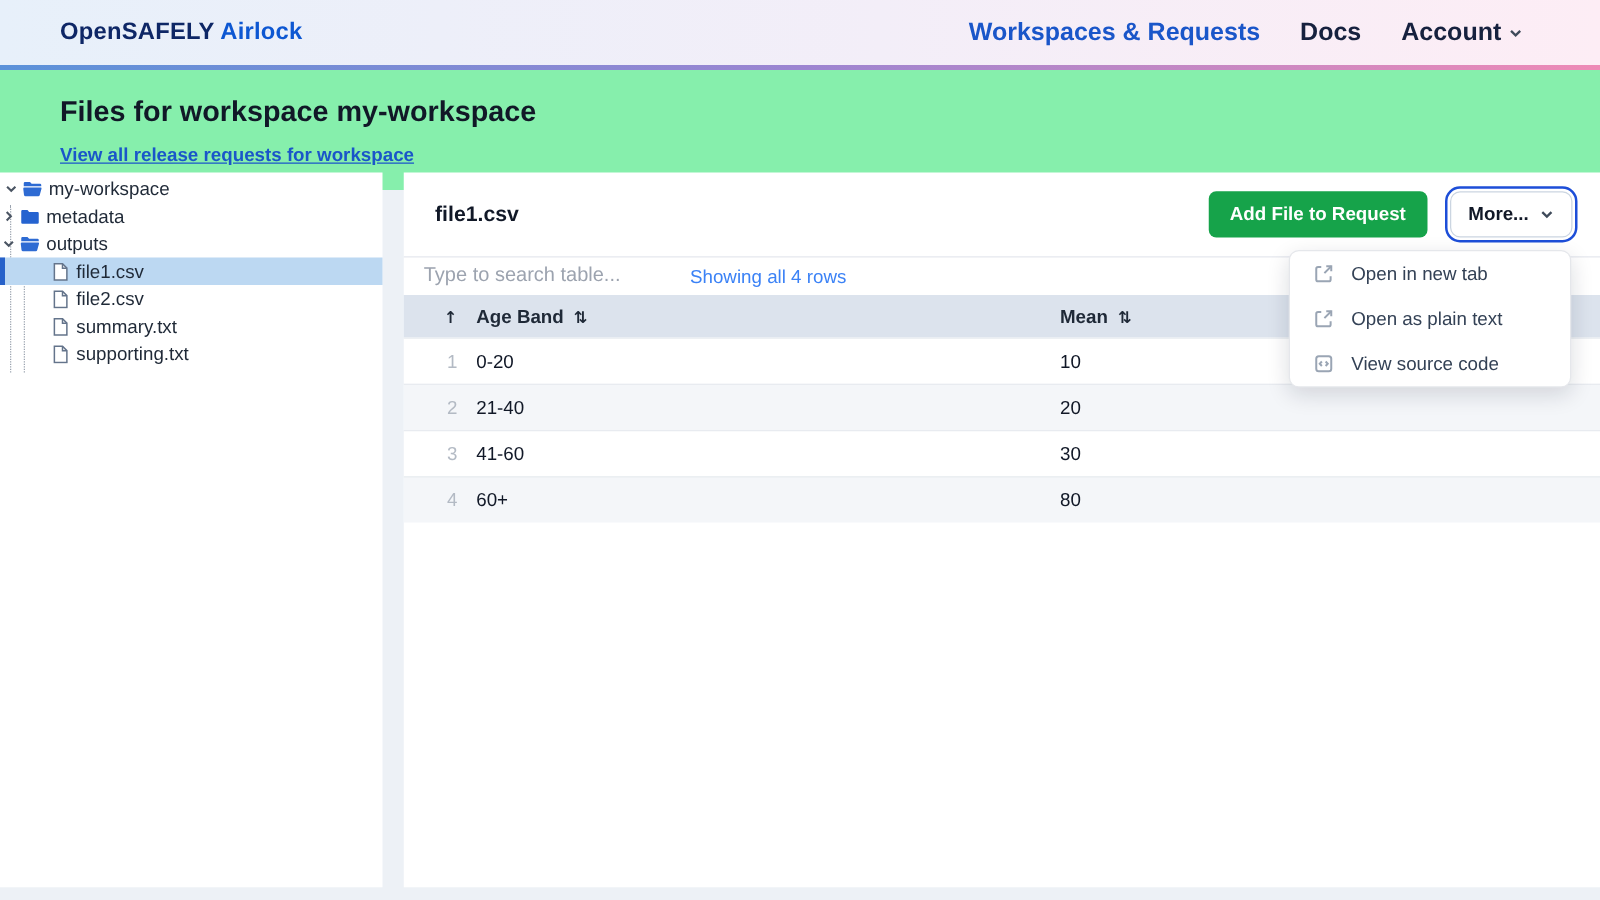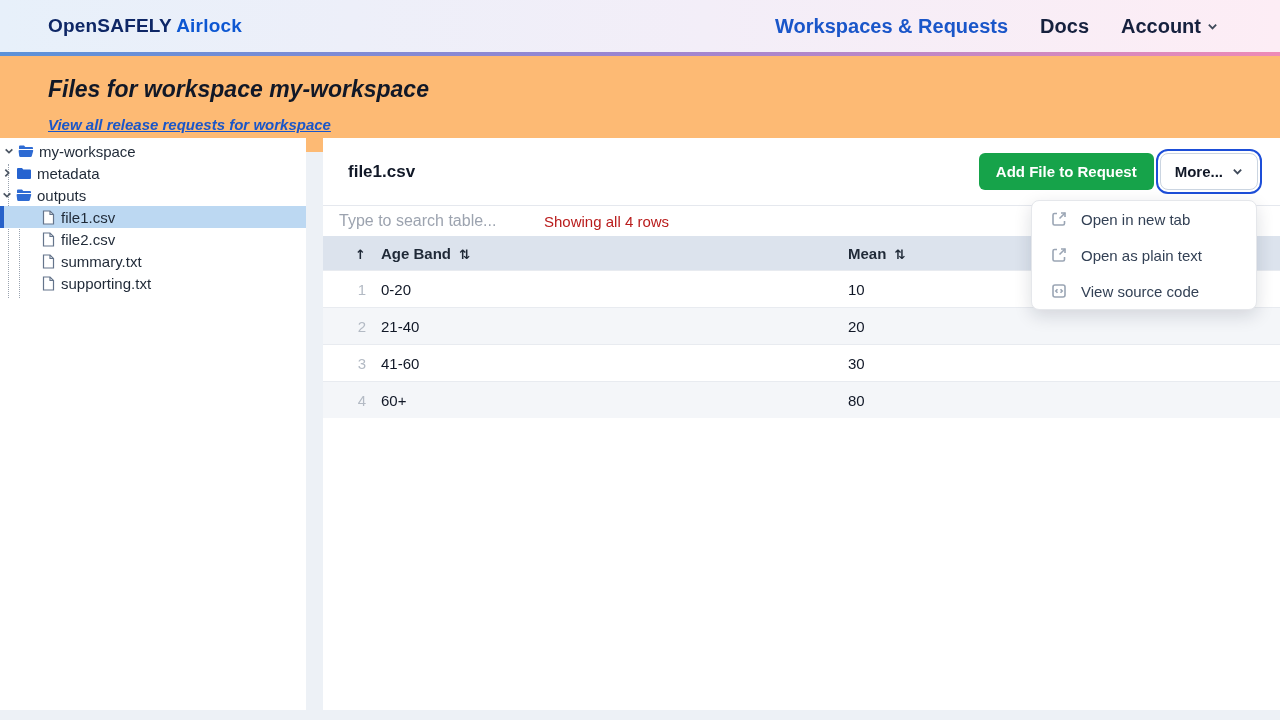--- a/index.html
+++ b/index.html
@@ -25,21 +25,21 @@
   .brand { font-size: 19px; font-weight: 800; letter-spacing: .2px; cursor: pointer; }
   .brand .b1 { color: #0e2766; }
   .brand .b2 { color: #0d57d2; }
   .nav-links { display: flex; align-items: center; gap: 32px; font-size: 20px; font-weight: 700; }
   .nav-link { color: #1a56c9; cursor: pointer; }
   .nav-link.dark { color: #16213e; }
   .account { display: flex; align-items: center; gap: 6px; color: #16213e; cursor: pointer; }
   .chev { width: 11px; height: 11px; stroke: #3f4a5a; stroke-width: 2; fill: none; }
 
   
-  .page-header { padding: 20px 48px 18px 48px; background: #fdba74; font-style: italic; }
+  .page-header { padding: 20px 48px 18px 48px; background: #86efac; }
   .page-title { font-size: 23px; font-weight: 800; color: #111827; }
   .page-link {
     display: inline-block; margin-top: 13px;
     font-size: 15px; font-weight: 700; color: #1a56c9;
     text-decoration: underline; cursor: pointer;
   }
 
   
   .content { position: absolute; left: 0; top: 138px; right: 0; bottom: 10px; display: flex; }
   .sidebar { width: 306px; background: #ffffff; position: relative; padding-top: 2px; }
@@ -60,40 +60,40 @@
     content: ""; position: absolute; left: 0; top: 0; bottom: 0; width: 4px; background: #2761c9;
   }
   .guide { position: absolute; width: 0; border-left: 1px dotted #9aa3af; }
   .guide1 { left: 8px; top: 24px; height: 134px; }
   .guide2 { left: 19px; top: 68px; height: 90px; }
   .file-ico { width: 13px; height: 15px; margin: 0 6px 0 1px; flex: none; }
 
   
   .main-head { height: 67px; display: flex; align-items: center; justify-content: space-between; padding: 0 22px 0 25px; }
   .file-title { font-size: 17px; font-weight: 800; color: #111827; }
-  .head-actions { display: flex; align-items: center; gap: 6px; }
+  .head-actions { display: flex; align-items: center; gap: 18px; }
   .btn-green {
     background: #16a34a; color: #ffffff; border: none; border-radius: 6px;
     font: 700 15px "Liberation Sans", sans-serif; padding: 10px 17px; cursor: pointer;
   }
   .btn-more {
     background: #ffffff; color: #111827; border: 1px solid #cbd5e1; border-radius: 8px;
     font: 700 15px "Liberation Sans", sans-serif; padding: 9px 14px; cursor: pointer;
     display: flex; align-items: center; gap: 9px;
     outline: 2px solid #1d4ed8; outline-offset: 2px;
   }
 
   
   .table-toolbar { border-top: 1px solid #e5e8ee; height: 31px; display: flex; align-items: center; padding-left: 16px; }
   .search-input {
     border: none; outline: none; background: transparent; width: 205px;
     font: 400 16px "Liberation Sans", sans-serif; color: #111827;
   }
   .search-input::placeholder { color: #9ca3af; }
-  .rows-status { font-size: 15px; color: #b91c1c; }
+  .rows-status { font-size: 15px; color: #3b82f6; margin-left: 8px; }
 
   
   .grid-table { width: 100%; }
   .trow { display: grid; grid-template-columns: 58px 467px 1fr; align-items: center; height: 37px; font-size: 15px; }
   .thead { background: #dce3ed; height: 34px; font-weight: 700; color: #1f2937; cursor: pointer; }
   .cell-num { text-align: right; padding-right: 15px; color: #b3bac4; }
   .thead .cell-num { color: #1f2937; }
   .sort-glyph { font-family: "DejaVu Sans", sans-serif; font-size: 13px; font-weight: 700; color: #1f2937; margin-left: 8px; }
   .trow + .trow { border-top: 1px solid #e8ebf0; }
   .trow.alt { background: #f4f6f9; }

